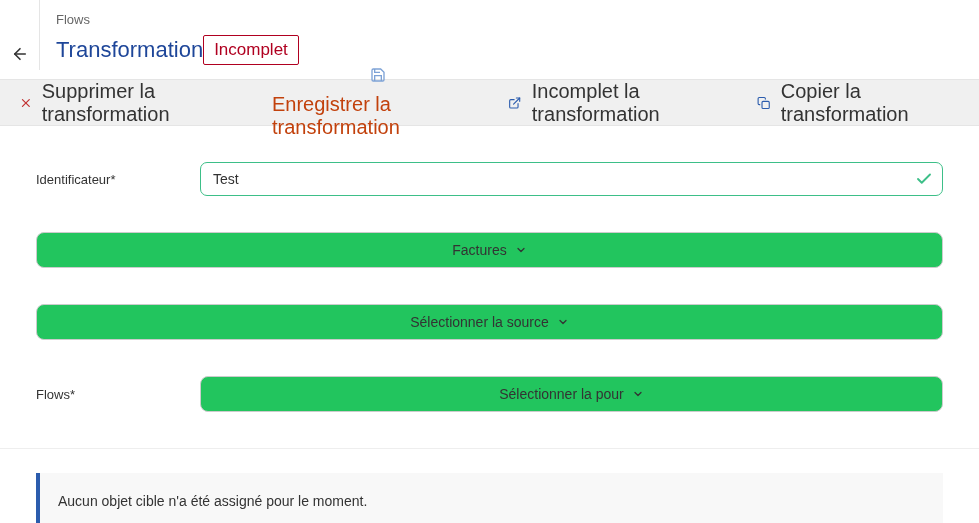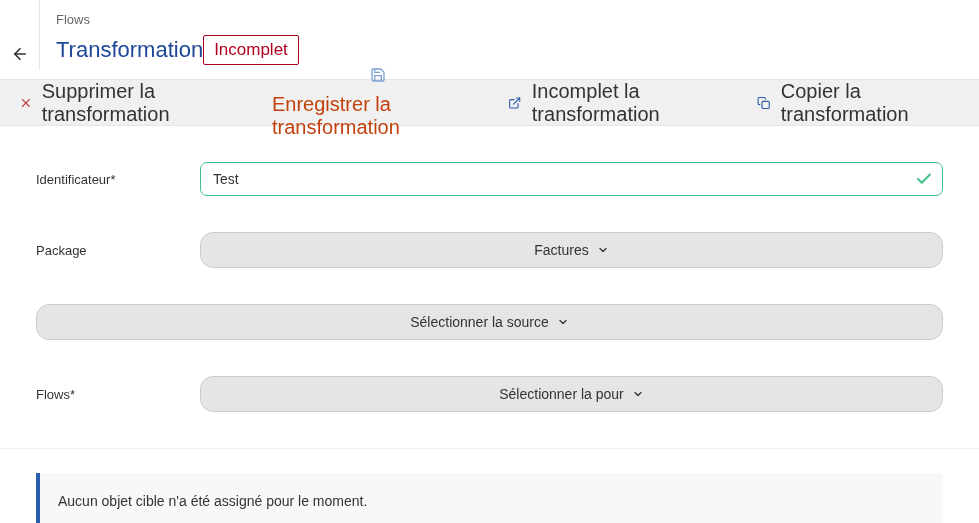--- a/index.html
+++ b/index.html
@@ -116,22 +116,22 @@
       position: absolute;
       right: 10px;
       top: 50%;
       transform: translateY(-50%);
       color: #3dbf88;
     }
     .select-btn {
       width: 100%;
       height: 36px;
       border: 1px solid #ccc;
-      border-radius: 13px;
-      background: #e5e5e5;
+      border-radius: 8px;
+      background: #22c55e;
       display: flex;
       align-items: center;
       justify-content: center;
       gap: 8px;
       font-size: 14px;
       color: #333;
       cursor: pointer;
     }
     .info-section {
       padding: 24px 36px;
@@ -205,21 +205,20 @@
     <div class="form-control">
       <input type="text" class="text-input" value="Test" style="">
       <span class="check-icon">
         <svg class="icon-svg" width="18" height="18" viewBox="0 0 24 24" fill="none" stroke="#3dbf88" stroke-width="2.5" stroke-linecap="round" stroke-linejoin="round">
             <polyline points="20 6 9 17 4 12"></polyline>
           </svg>
       </span>
     </div>
   </div>
   <div class="form-row">
-    <label class="form-label">Package</label>
     <div class="form-control">
       <button class="select-btn">
         <span>Factures</span>
         <svg class="icon-svg" width="12" height="12" viewBox="0 0 24 24" fill="none" stroke="#333" stroke-width="2.5" stroke-linecap="round" stroke-linejoin="round">
             <polyline points="6 9 12 15 18 9"></polyline>
           </svg>
       </button>
     </div>
   </div>
   <div class="form-row">

